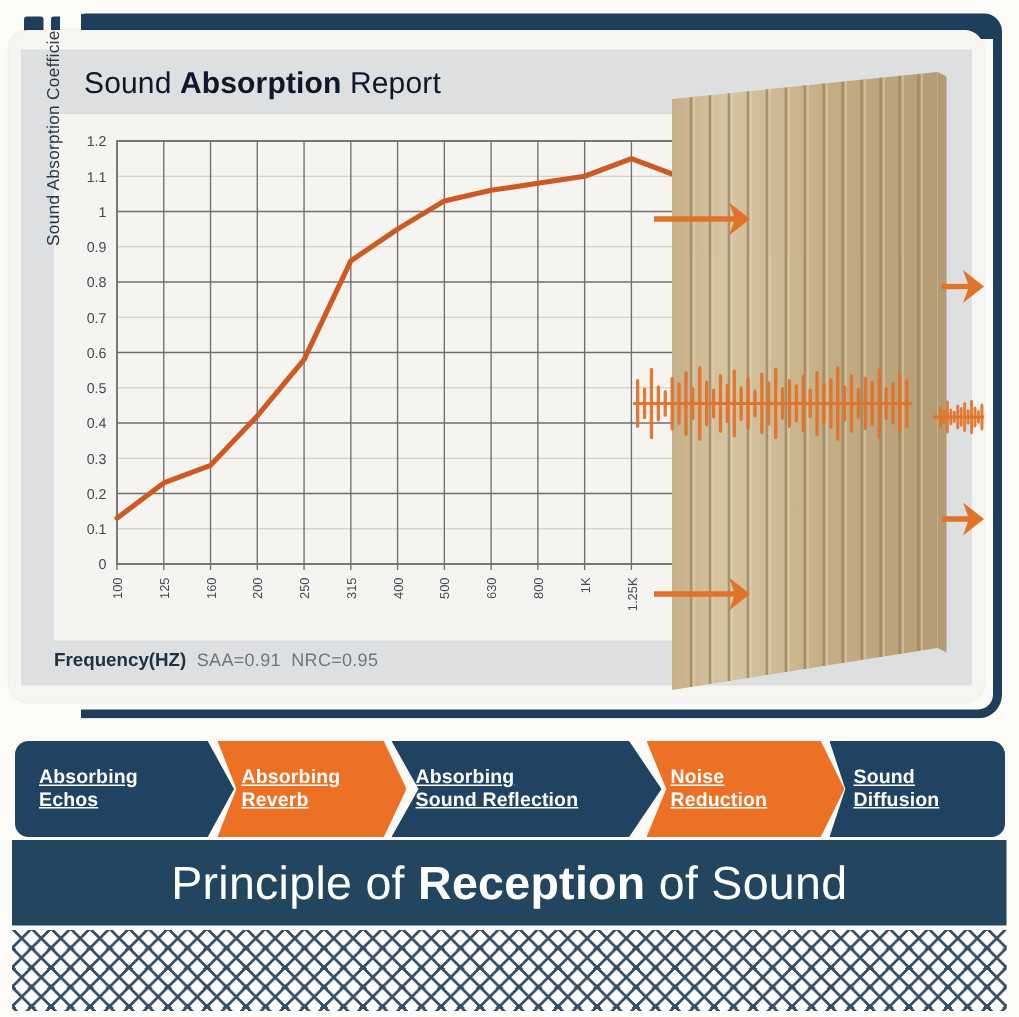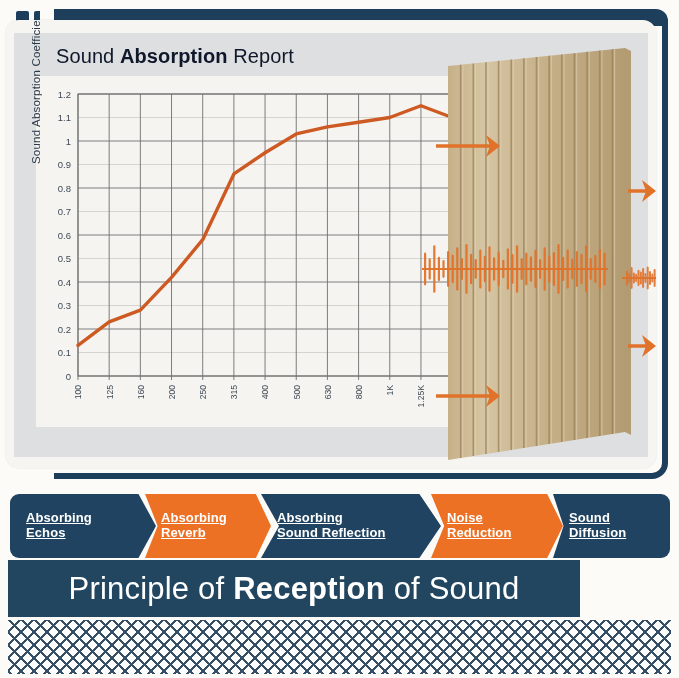--- a/index.html
+++ b/index.html
@@ -92,21 +92,21 @@
     position: absolute; top: 0; height: 64px;
     display: flex; align-items: center;
     color: #ffffff; font-size: 13px; font-weight: 700; line-height: 1.15;
     padding-left: 16px;
     text-decoration: underline;
   }
   .tab .tl { white-space: pre-line; letter-spacing: .1px; }
 
   
   #banner {
-    position: absolute; left: 8px; top: 560px; width: 572px; height: 57px;
+    position: absolute; left: 8px; top: 560px; width: 663px; height: 57px;
     background: #22465f;
     display: flex; align-items: center; justify-content: center; text-align: right;
   }
   #banner-text {
     color: #ffffff; font-size: 31px; letter-spacing: .2px; white-space: nowrap;
   }
   #banner-text b { font-weight: 700; }
 
   
   #pattern-strip {
@@ -221,20 +221,23 @@
             <line x1="509.6470588235294" y1="300" x2="509.6470588235294" y2="304" stroke="#6f6f6f" stroke-width="0.9"></line>
             <text x="0" y="0" font-family="&quot;Liberation Sans&quot;, sans-serif" font-size="8.6" fill="#3d4a57" text-anchor="end" transform="translate(513.0470588235294,309) rotate(-90)">3.15K</text>
             <line x1="540.8235294117646" y1="300" x2="540.8235294117646" y2="304" stroke="#6f6f6f" stroke-width="0.9"></line>
             <text x="0" y="0" font-family="&quot;Liberation Sans&quot;, sans-serif" font-size="8.6" fill="#3d4a57" text-anchor="end" transform="translate(544.2235294117646,309) rotate(-90)">4K</text>
             <line x1="572" y1="300" x2="572" y2="304" stroke="#6f6f6f" stroke-width="0.9"></line>
             <text x="0" y="0" font-family="&quot;Liberation Sans&quot;, sans-serif" font-size="8.6" fill="#3d4a57" text-anchor="end" transform="translate(575.4,309) rotate(-90)">5K</text>
             <polyline points="42.00,269.45 73.18,245.95 104.35,234.20 135.53,201.30 166.71,163.70 197.88,97.90 229.06,76.75 260.24,57.95 291.41,50.90 322.59,46.20 353.76,41.50 384.94,29.75 416.12,41.50 447.29,41.50 478.47,43.85 509.65,50.90 540.82,50.90 572.00,50.90" fill="none" stroke="#CC5A22" stroke-width="3.4" stroke-linejoin="round" stroke-linecap="round"></polyline>
           </svg>
       </div>
 
+      <div id="caption">
+        <span class="freq">Frequency(HZ)</span><span class="stat">SAA=0.91</span><span class="stat">NRC=0.95</span>
+      </div>
 
       <div id="wood-wrap">
         <svg id="wood-svg" width="234" height="424" viewBox="0 0 234 424">
             <defs>
               <linearGradient id="woodg" x1="0" y1="0" x2="1" y2="0">
                 <stop offset="0%" stop-color="#c6b088"></stop>
                 <stop offset="20%" stop-color="#d6c5a3"></stop>
                 <stop offset="55%" stop-color="#c6b088"></stop>
                 <stop offset="100%" stop-color="#b49c72"></stop>
               </linearGradient>

